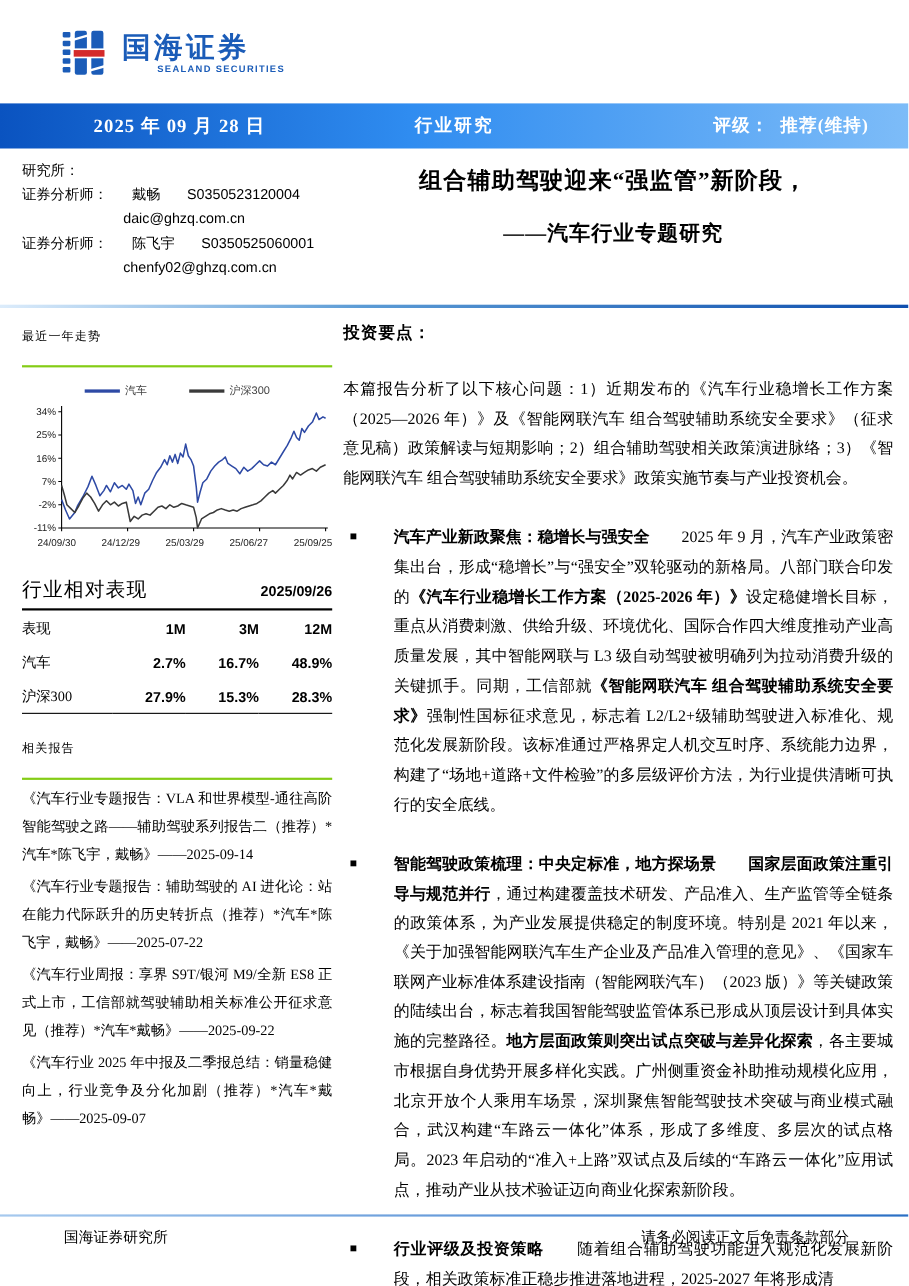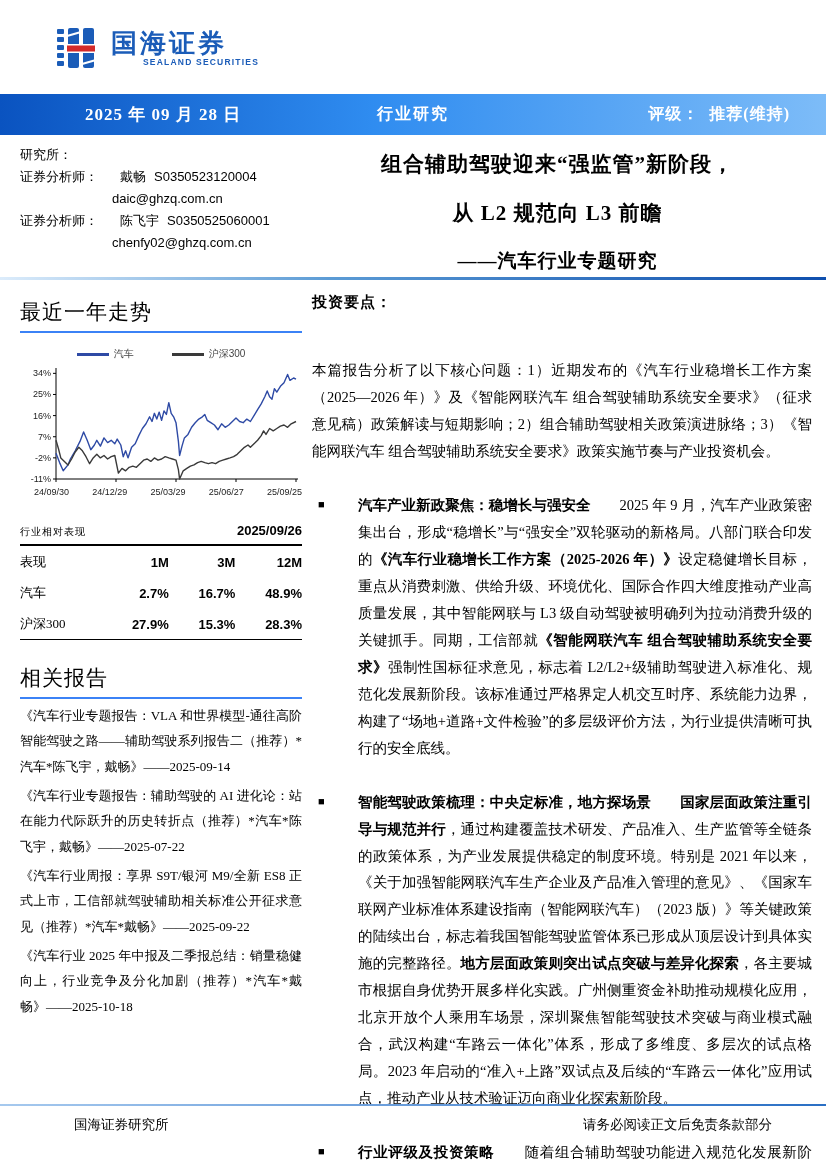--- a/index.html
+++ b/index.html
@@ -21,61 +21,61 @@
   }
   .banner .b-date { position:absolute; left:85px; font-size:17px; letter-spacing:1px; }
   .banner .b-cat  { position:absolute; left:0; width:826px; text-align:center; font-size:16px; letter-spacing:2px; }
   .banner .b-rating { position:absolute; right:36px; font-size:16px; letter-spacing:1px; }
   .banner .b-rating .lbl { margin-right:10px; }
   
   .hdr-left { position:absolute; left:20px; top:144px; width:280px; font-size:13px; line-height:1.7; }
   .an-row { display:flex; }
   .an-role { width:100px; flex:none; }
   .an-name { font-size:13px; }
-  .an-id { font-family:"Liberation Sans", sans-serif; font-size:13px; margin-left:8px; }
+  .an-id { font-family:"Liberation Sans", sans-serif; font-size:13px; margin-left:24px; }
   .an-email { font-family:"Liberation Sans", sans-serif; font-size:13px; margin-left:92px; }
   
   .hdr-title { position:absolute; left:305px; top:150px; width:505px; text-align:center; font-weight:bold; }
   .hdr-title .t1 { font-size:21px; letter-spacing:1px; margin-bottom:21px; }
   .hdr-title .t2 { font-size:21px; letter-spacing:1px; margin-bottom:21px; }
   .hdr-title .t3 { font-size:19px; letter-spacing:1px; }
   
   .divider-top { position:absolute; left:0; top:277px; width:826px; height:3px;
     background:linear-gradient(90deg,#dcecfb 0%,#5b9bd5 40%,#0f4fae 100%); }
   .footer-line { position:absolute; left:0; top:1104px; width:826px; height:2px;
     background:linear-gradient(90deg,#a6c9ee 0%,#5a92d6 60%,#2a6fc4 100%); }
   
   .col-left { position:absolute; left:20px; top:298px; width:282px; }
-  .side-h { font-size:21px; letter-spacing:1px; padding-bottom:5px; border-bottom:2px solid #3b82f6; }
+  .side-h { font-size:11px; letter-spacing:1px; padding-bottom:19px; border-bottom:2px solid #84cc16; }
   .legend { display:flex; justify-content:center; gap:38px; margin-top:14px; font-family:"Liberation Sans", sans-serif; font-size:10px; color:#444; align-items:center; }
   .leg-item { display:flex; align-items:center; gap:5px; }
   .leg-line { width:32px; height:3px; }
   .trend-svg { display:block; margin-top:4px; }
   .x-labels { display:flex; justify-content:space-between; padding:0 0 0 14px; font-family:"Liberation Sans", sans-serif; font-size:9px; color:#222; }
   .perf { margin-top:26px; }
   .perf-head { display:flex; justify-content:space-between; align-items:baseline; padding-bottom:5px; border-bottom:2px solid #000; }
-  .perf-head .ph-t { font-size:10px; letter-spacing:1px; }
+  .perf-head .ph-t { font-size:18px; letter-spacing:1px; }
   .perf-head .ph-d { font-family:"Liberation Sans", sans-serif; font-size:13px; font-weight:bold; }
   .perf table { width:100%; border-collapse:collapse; font-size:13px; }
   .perf th, .perf td { padding:7px 0 6px 0; text-align:right; font-weight:normal; }
   .perf th:first-child, .perf td:first-child { text-align:left; }
   .perf .num { font-family:"Liberation Sans", sans-serif; font-weight:bold;text-align:right; }
   .perf tr:last-child td { border-bottom:1.5px solid #000; }
   .reports { margin-top:24px; }
   .report-item { font-size:13px; line-height:1.95; text-align:justify; margin-top:4px; }
   
   .col-main { position:absolute; left:312px; top:293px; width:500px; }
   .main-h { font-size:15px; font-weight:bold; letter-spacing:1px; }
-  .intro { margin-top:45px; font-size:14.5px; line-height:1.86; text-align:justify; }
+  .intro { margin-top:29px; font-size:14.5px; line-height:1.86; text-align:justify; }
   .bullet { position:relative; margin-top:27px; padding-left:46px; font-size:14.5px; line-height:1.86; text-align:justify; }
   .bullet .sq { position:absolute; left:6px; top:2px; font-size:11px; }
   .seg-b { font-weight:bold; }
   
   .footer { position:absolute; left:0; top:1116px; width:826px; font-size:13.5px; }
-  .footer .f-left { position:absolute; left:74px;text-align:center; }
+  .footer .f-left { position:absolute; left:58px;text-align:center; }
   .footer .f-right { position:absolute; right:54px; }
 </style>
 </head>
 <body>
 
 <div class="page">
 
   <div class="logo">
     <svg class="logo-mark" viewBox="0 0 48 48">
       <g fill="#1b5cb8">
@@ -115,21 +115,20 @@
     <div class="an-email">daic@ghzq.com.cn</div>
     <div class="an-row">
       <span class="an-role">证券分析师：</span>
       <span><span class="an-name">陈飞宇</span><span class="an-id">S0350525060001</span></span>
     </div>
     <div class="an-email">chenfy02@ghzq.com.cn</div>
   </div>
 
   <div class="hdr-title">
     <div class="t1">组合辅助驾驶迎来“强监管”新阶段，</div>
-    <div class="t2">从 L2 规范向 L3 前瞻</div>
     <div class="t3">——汽车行业专题研究</div>
   </div>
 
   <div class="divider-top"></div>
 
   <div class="col-left">
 
     <div class="side-h">最近一年走势</div>
 
     <div class="legend">
@@ -201,21 +200,21 @@
         </tr>
       </tbody>
         </table>
     </div>
 
     <div class="reports">
       <div class="side-h">相关报告</div>
       <div class="report-item">《汽车行业专题报告：VLA 和世界模型-通往高阶智能驾驶之路——辅助驾驶系列报告二（推荐）*汽车*陈飞宇，戴畅》——2025-09-14</div>
       <div class="report-item">《汽车行业专题报告：辅助驾驶的 AI 进化论：站在能力代际跃升的历史转折点（推荐）*汽车*陈飞宇，戴畅》——2025-07-22</div>
       <div class="report-item">《汽车行业周报：享界 S9T/银河 M9/全新 ES8 正式上市，工信部就驾驶辅助相关标准公开征求意见（推荐）*汽车*戴畅》——2025-09-22</div>
-      <div class="report-item">《汽车行业 2025 年中报及二季报总结：销量稳健向上，行业竞争及分化加剧（推荐）*汽车*戴畅》——2025-10-18</div>
+      <div class="report-item">《汽车行业 2025 年中报及二季报总结：销量稳健向上，行业竞争及分化加剧（推荐）*汽车*戴畅》——2025-09-07</div>
     </div>
   </div>
 
   <div class="col-main">
     <div class="main-h">投资要点：</div>
     <p class="intro">本篇报告分析了以下核心问题：1）近期发布的《汽车行业稳增长工作方案（2025—2026 年）》及《智能网联汽车 组合驾驶辅助系统安全要求》（征求意见稿）政策解读与短期影响；2）组合辅助驾驶相关政策演进脉络；3）《智能网联汽车 组合驾驶辅助系统安全要求》政策实施节奏与产业投资机会。</p>
 
     <div class="bullet">
       <span class="sq">■</span>
       <span><span class="seg-b">汽车产业新政聚焦：稳增长与强安全</span><span>　　</span><span>2025 年 9 月，汽车产业政策密集出台，形成“稳增长”与“强安全”双轮驱动的新格局。八部门联合印发的</span><span class="seg-b">《汽车行业稳增长工作方案（2025-2026 年）》</span><span>设定稳健增长目标，重点从消费刺激、供给升级、环境优化、国际合作四大维度推动产业高质量发展，其中智能网联与 L3 级自动驾驶被明确列为拉动消费升级的关键抓手。同期，工信部就</span><span class="seg-b">《智能网联汽车 组合驾驶辅助系统安全要求》</span><span>强制性国标征求意见，标志着 L2/L2+级辅助驾驶进入标准化、规范化发展新阶段。该标准通过严格界定人机交互时序、系统能力边界，构建了“场地+道路+文件检验”的多层级评价方法，为行业提供清晰可执行的安全底线。</span></span>

